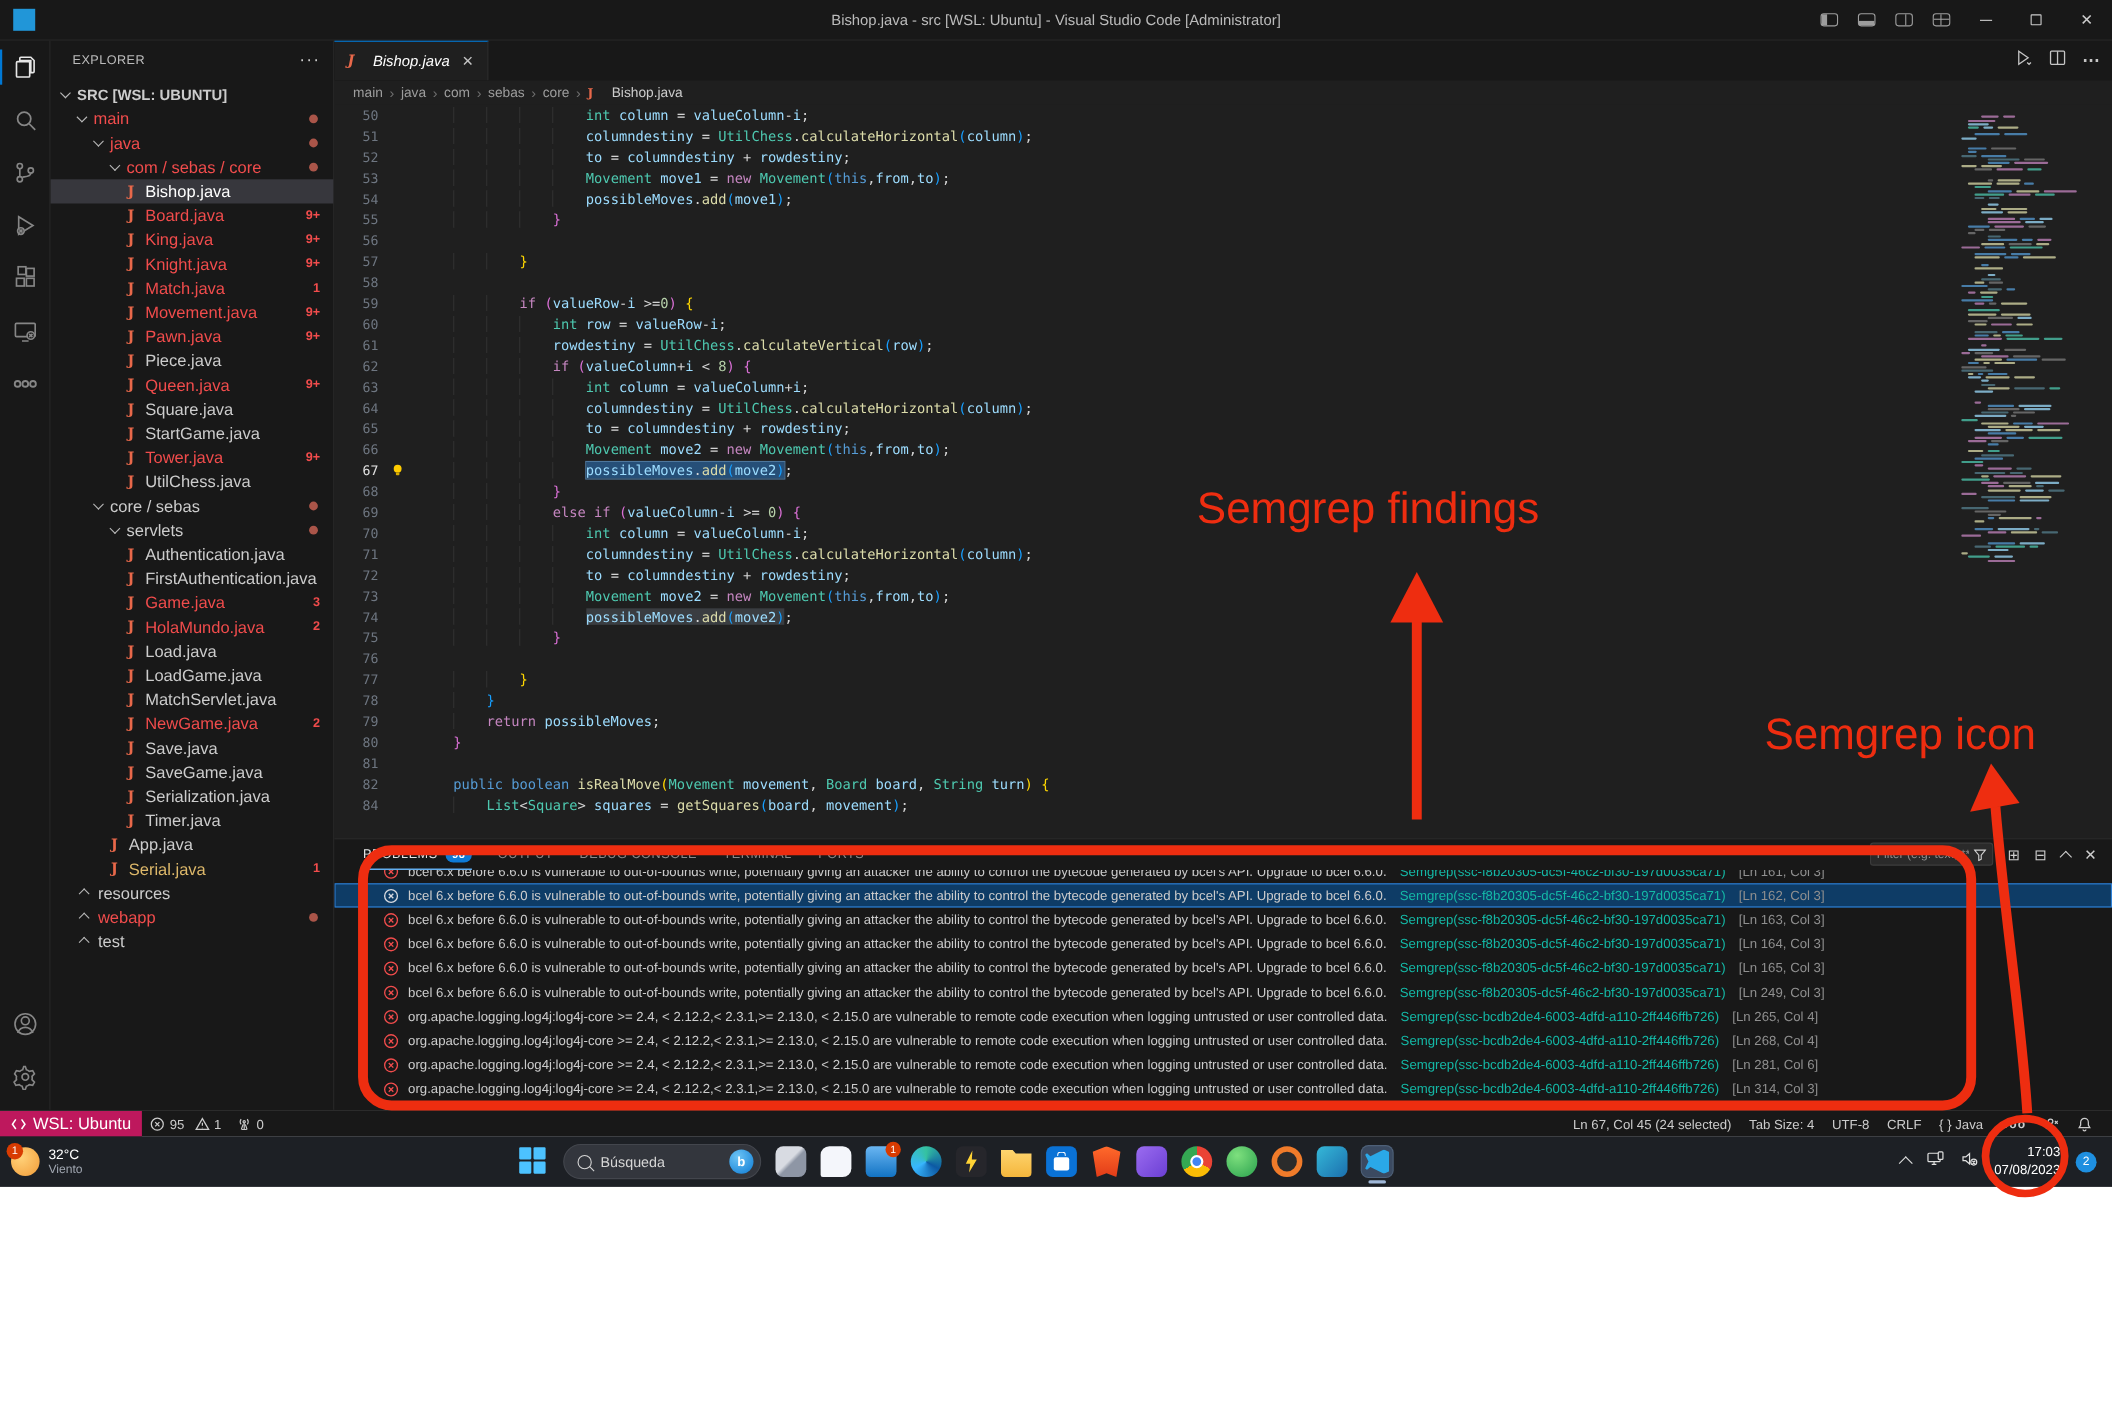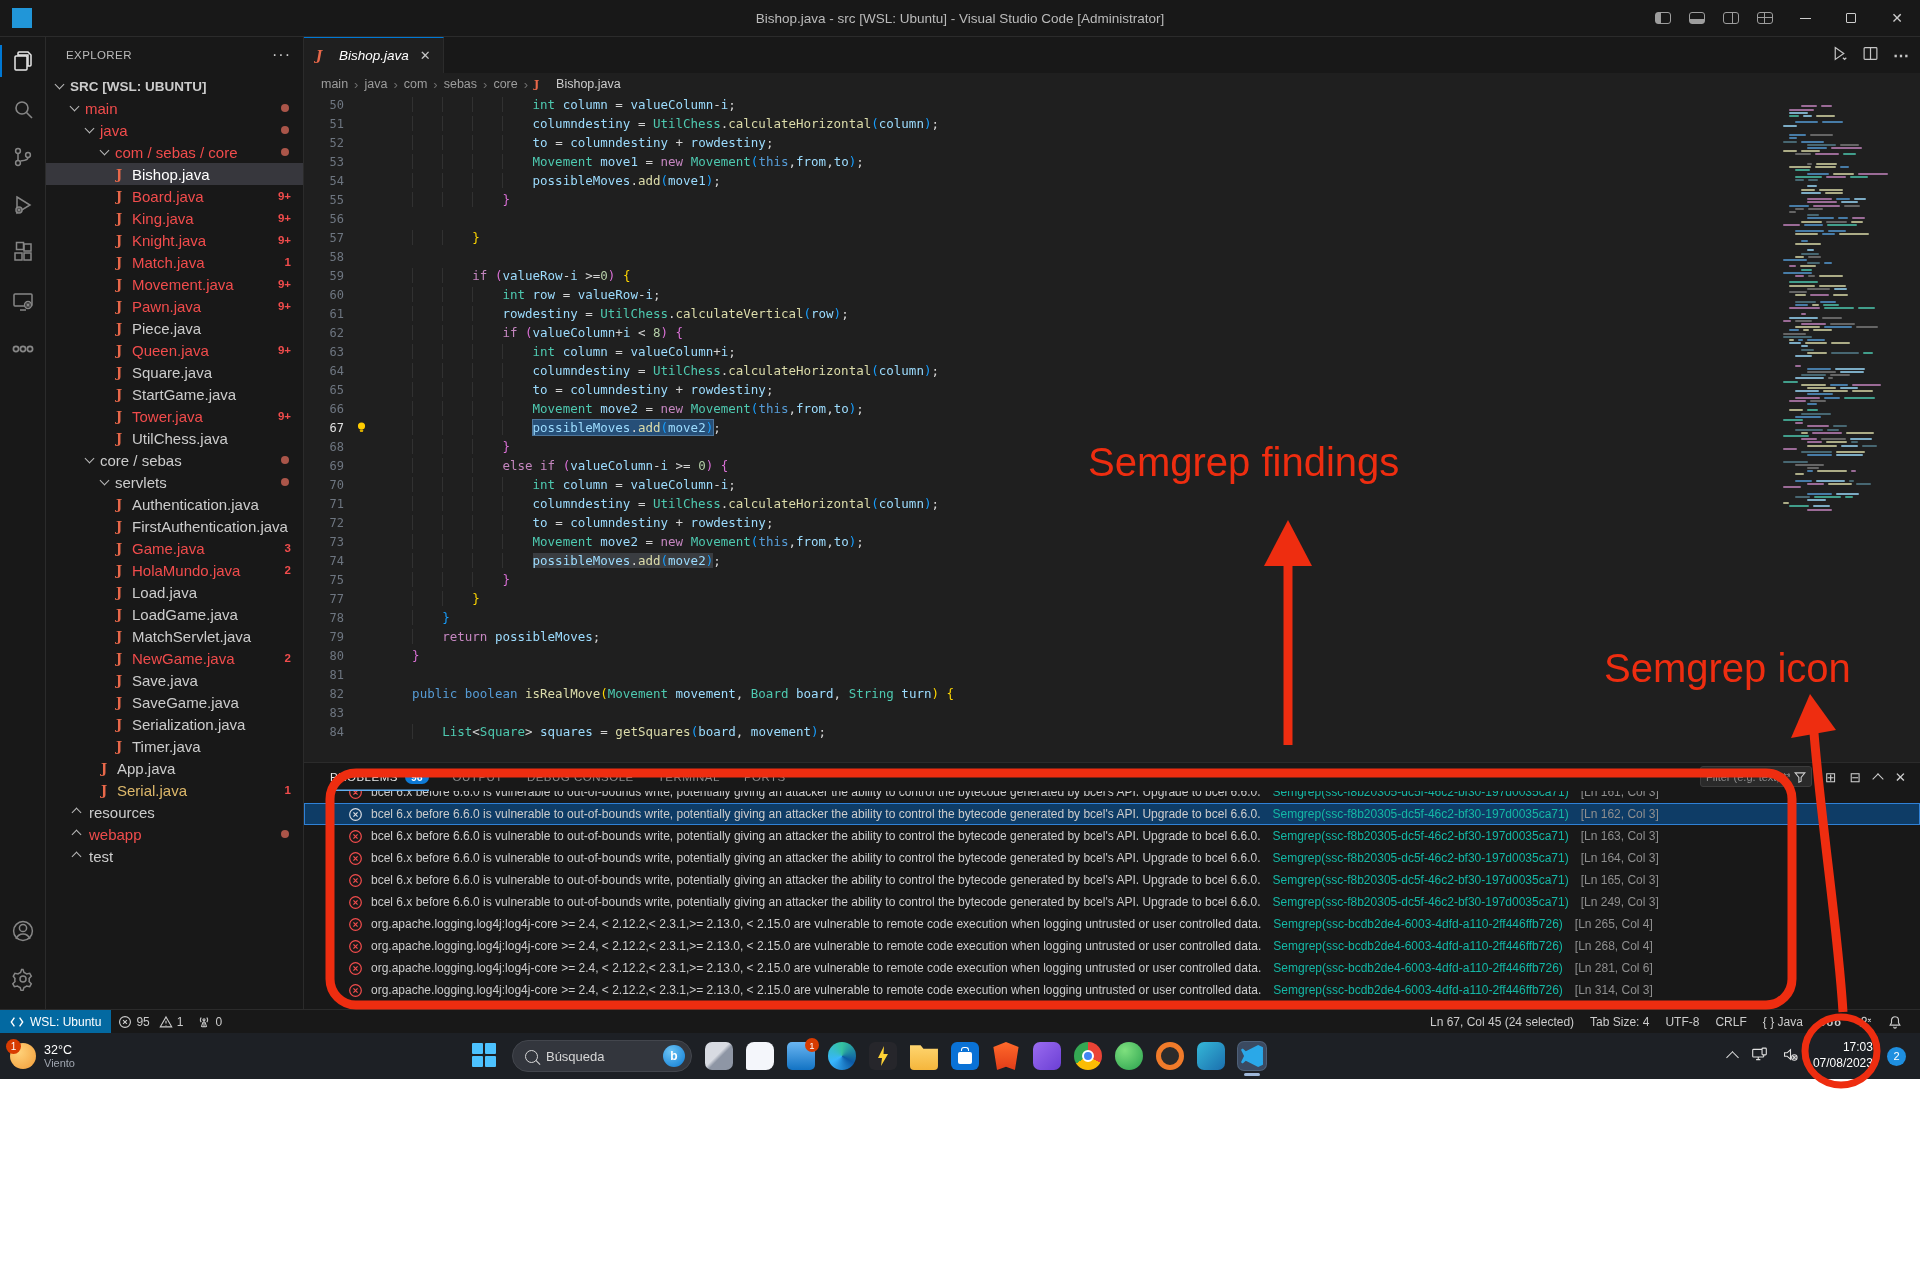--- a/index.html
+++ b/index.html
@@ -93,21 +93,21 @@
   .prow { height:22px; display:flex; align-items:center; padding-left:44px; gap:8px; font-size:12px; white-space:nowrap; color:#cccccc; }
   .prow .picon { flex:none; width:15px; height:15px; }
   .prow .src { color:#14b8a6; margin-left:4px; }
   .prow .loc { color:#8f8f8f; margin-left:4px; }
   .prow.sel { background:#0e3c66; outline:1px solid #2f81d7; outline-offset:-1px; }
   .prow-clip { height:12px; overflow:hidden; }
   .prow-clip .prow { margin-top:-10px; }
 
   
   #statusbar { position:absolute; left:0; top:1009px; width:1920px; height:24px; background:#181818; border-top:1px solid #2b2b2b; display:flex; align-items:center; font-size:12px; color:#cccccc; }
-  .st-remote { background:#0369a1; color:#ffffff; height:24px; display:flex; align-items:center; padding:0 10px; gap:6px; font-size:12px; }
+  .st-remote { background:#be185d; color:#ffffff; height:24px; display:flex; align-items:center; padding:0 10px; gap:6px; font-size:15px; }
   .st-item { display:flex; align-items:center; gap:4px; padding:0 7px; height:100%; }
   .st-right { margin-left:auto; display:flex; align-items:center; padding-right:10px; }
   .st-right .st-item { padding:0 8px; }
   .ooo { font-weight:bold; letter-spacing:1px; font-size:11px; }
   #statusbar svg { width:14px; height:14px; }
 
   
   #taskbar { position:absolute; left:0; top:1033px; width:1920px; height:46px; background:#1d2025; display:flex; align-items:center; }
   #tb-weather { display:flex; align-items:center; gap:8px; padding-left:10px; width:240px; }
   .w-ico { width:26px; height:26px; border-radius:50%; background:radial-gradient(circle at 35% 35%, #ffd27a, #f29c38); position:relative; }
@@ -457,27 +457,27 @@
                     <rect x="6" y="10.5" width="4" height="3" rx="1" fill="#d9ad00"></rect>
                   </svg></span><span class="codetxt"><span class="ig">    </span><span class="ig gd">    </span><span class="ig gd">    </span><span class="ig gd">    </span><span class="ig gd">    </span><span class="hl-sel"><span class="va">possibleMoves</span><span class="pl">.</span><span class="fn">add</span><span class="b3">(</span><span class="va">move2</span><span class="b3">)</span></span><span class="pl">;</span></span></div>
               <div class="cl"><span class="num">68</span><span class="bulbbox"></span><span class="codetxt"><span class="ig">    </span><span class="ig gd">    </span><span class="ig gd">    </span><span class="ig gd">    </span><span class="b2">}</span></span></div>
               <div class="cl"><span class="num">69</span><span class="bulbbox"></span><span class="codetxt"><span class="ig">    </span><span class="ig gd">    </span><span class="ig gd">    </span><span class="ig gd">    </span><span class="kw">else if </span><span class="b2">(</span><span class="va">valueColumn</span><span class="pl">-</span><span class="va">i</span><span class="pl"> &gt;= </span><span class="nu">0</span><span class="b2">)</span><span class="pl"> </span><span class="b2">{</span></span></div>
               <div class="cl"><span class="num">70</span><span class="bulbbox"></span><span class="codetxt"><span class="ig">    </span><span class="ig gd">    </span><span class="ig gd">    </span><span class="ig gd">    </span><span class="ig gd">    </span><span class="ty">int</span><span class="va"> column </span><span class="pl">= </span><span class="va">valueColumn</span><span class="pl">-</span><span class="va">i</span><span class="pl">;</span></span></div>
               <div class="cl"><span class="num">71</span><span class="bulbbox"></span><span class="codetxt"><span class="ig">    </span><span class="ig gd">    </span><span class="ig gd">    </span><span class="ig gd">    </span><span class="ig gd">    </span><span class="va">columndestiny </span><span class="pl">= </span><span class="ty">UtilChess</span><span class="pl">.</span><span class="fn">calculateHorizontal</span><span class="b3">(</span><span class="va">column</span><span class="b3">)</span><span class="pl">;</span></span></div>
               <div class="cl"><span class="num">72</span><span class="bulbbox"></span><span class="codetxt"><span class="ig">    </span><span class="ig gd">    </span><span class="ig gd">    </span><span class="ig gd">    </span><span class="ig gd">    </span><span class="va">to </span><span class="pl">= </span><span class="va">columndestiny </span><span class="pl">+ </span><span class="va">rowdestiny</span><span class="pl">;</span></span></div>
               <div class="cl"><span class="num">73</span><span class="bulbbox"></span><span class="codetxt"><span class="ig">    </span><span class="ig gd">    </span><span class="ig gd">    </span><span class="ig gd">    </span><span class="ig gd">    </span><span class="ty">Movement</span><span class="va"> move2 </span><span class="pl">= </span><span class="kw">new </span><span class="ty">Movement</span><span class="b3">(</span><span class="bl">this</span><span class="pl">,</span><span class="va">from</span><span class="pl">,</span><span class="va">to</span><span class="b3">)</span><span class="pl">;</span></span></div>
               <div class="cl"><span class="num">74</span><span class="bulbbox"></span><span class="codetxt"><span class="ig">    </span><span class="ig gd">    </span><span class="ig gd">    </span><span class="ig gd">    </span><span class="ig gd">    </span><span class="hl-word"><span class="va">possibleMoves</span><span class="pl">.</span><span class="fn">add</span><span class="b3">(</span><span class="va">move2</span><span class="b3">)</span></span><span class="pl">;</span></span></div>
               <div class="cl"><span class="num">75</span><span class="bulbbox"></span><span class="codetxt"><span class="ig">    </span><span class="ig gd">    </span><span class="ig gd">    </span><span class="ig gd">    </span><span class="b2">}</span></span></div>
+              <div class="cl"><span class="num">76</span><span class="bulbbox"></span><span class="codetxt"></span></div>
               <div class="cl"><span class="num">77</span><span class="bulbbox"></span><span class="codetxt"><span class="ig">    </span><span class="ig gd">    </span><span class="ig gd">    </span><span class="b1">}</span></span></div>
               <div class="cl"><span class="num">78</span><span class="bulbbox"></span><span class="codetxt"><span class="ig">    </span><span class="ig gd">    </span><span class="b3">}</span></span></div>
               <div class="cl"><span class="num">79</span><span class="bulbbox"></span><span class="codetxt"><span class="ig">    </span><span class="ig gd">    </span><span class="kw">return</span><span class="va"> possibleMoves</span><span class="pl">;</span></span></div>
               <div class="cl"><span class="num">80</span><span class="bulbbox"></span><span class="codetxt"><span class="ig">    </span><span class="b2">}</span></span></div>
               <div class="cl"><span class="num">81</span><span class="bulbbox"></span><span class="codetxt"></span></div>
               <div class="cl"><span class="num">82</span><span class="bulbbox"></span><span class="codetxt"><span class="ig">    </span><span class="bl">public boolean </span><span class="fn">isRealMove</span><span class="b1">(</span><span class="ty">Movement</span><span class="va"> movement</span><span class="pl">, </span><span class="ty">Board</span><span class="va"> board</span><span class="pl">, </span><span class="ty">String</span><span class="va"> turn</span><span class="b1">)</span><span class="pl"> </span><span class="b1">{</span></span></div>
-              <div class="cl"><span class="num">83</span><span class="bulbbox"></span><span class="codetxt"></span></div>
               <div class="cl"><span class="num">84</span><span class="bulbbox"></span><span class="codetxt"><span class="ig">    </span><span class="ig gd">    </span><span class="ty">List</span><span class="pl">&lt;</span><span class="ty">Square</span><span class="pl">&gt; </span><span class="va">squares </span><span class="pl">= </span><span class="fn">getSquares</span><span class="b3">(</span><span class="va">board</span><span class="pl">, </span><span class="va">movement</span><span class="b3">)</span><span class="pl">;</span></span></div>
             </div>
           <div id="minimap">
               <div style="top: 6.4px; left: 22px; width: 15.5436px; background: rgb(197, 134, 192);"></div>
               <div style="top: 6.4px; left: 41.5436px; width: 11.2381px; background: rgb(197, 134, 192);"></div>
               <div style="top: 9.6px; left: 10px; width: 24.8663px; background: rgb(197, 134, 192);"></div>
               <div style="top: 12.8px; left: 10px; width: 18.9032px; background: rgb(156, 220, 254);"></div>
               <div style="top: 16px; left: 10px; width: 9.96058px; background: rgb(78, 201, 176);"></div>
               <div style="top: 16px; left: 23.9606px; width: 9.02074px; background: rgb(156, 220, 254);"></div>
               <div style="top: 16px; left: 36.9813px; width: 19.2454px; background: rgb(220, 220, 170);"></div>

